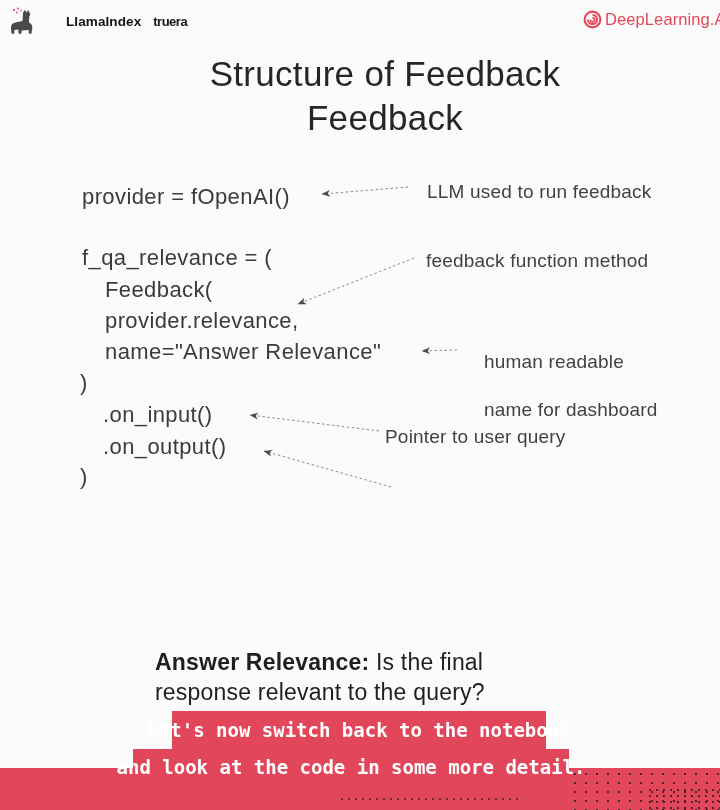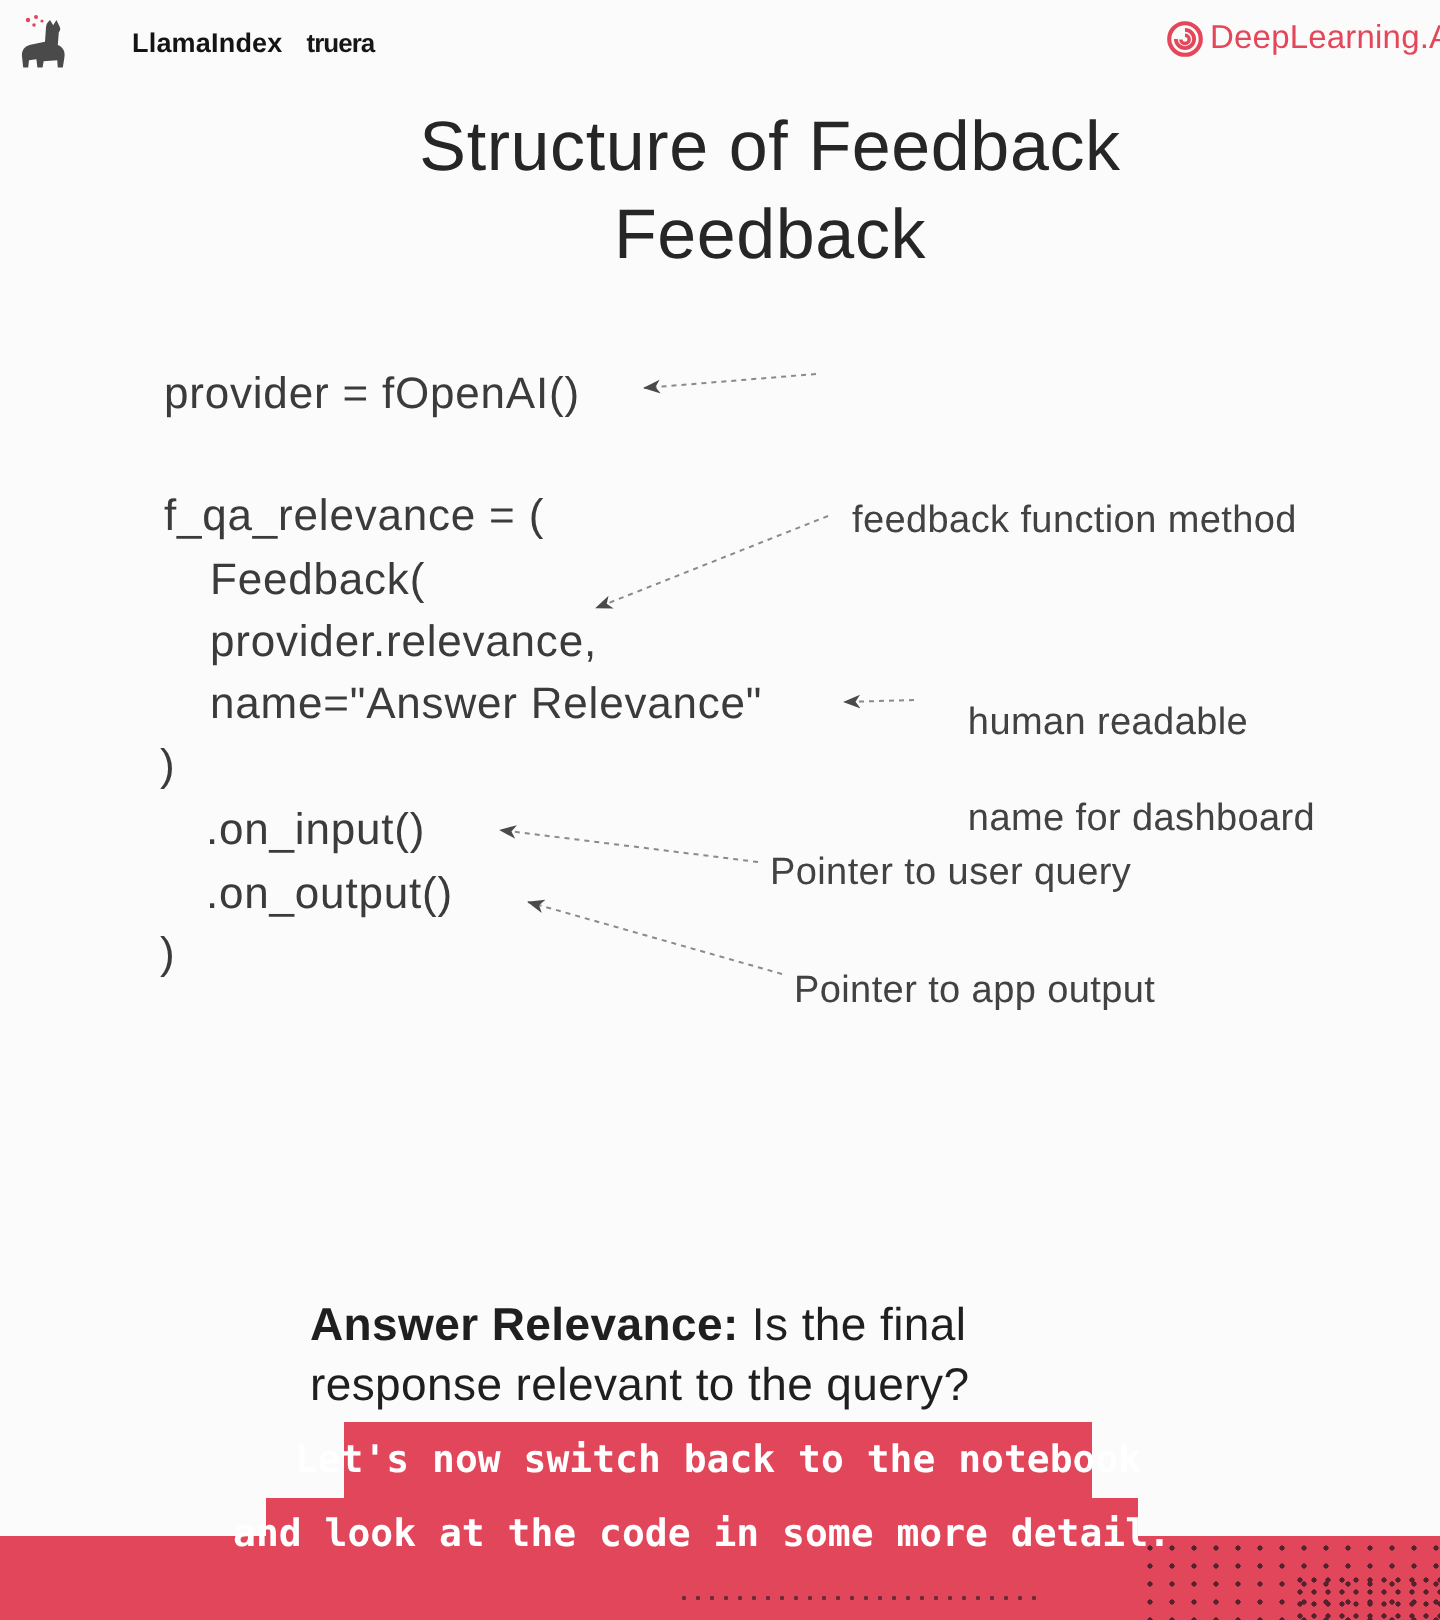--- a/index.html
+++ b/index.html
@@ -128,27 +128,27 @@
     <div class="code-line cl1">f_qa_relevance = (</div>
     <div class="code-line cl2">Feedback(</div>
     <div class="code-line cl3">provider.relevance,</div>
     <div class="code-line cl4">name="Answer Relevance"</div>
     <div class="code-line cl5">)</div>
     <div class="code-line cl6">.on_input()</div>
     <div class="code-line cl7">.on_output()</div>
     <div class="code-line cl8">)</div>
   </div>
 
+  <div class="annot an1">LLM used to run feedback</div>
   <div class="annot an2">feedback function method</div>
   <div class="annot an4">Pointer to user query</div>
   <div class="annot an3">
     <span>human readable</span><br>
     <span>name for dashboard</span>
   </div>
-  <div class="annot an5">Pointer to app output</div>
 
   <svg class="arrows" width="720" height="810" viewBox="0 0 720 810">
     <defs>
       <marker id="ah" viewBox="0 0 10 10" refX="9" refY="5" markerWidth="9" markerHeight="9" orient="auto">
         <path d="M0,1.2 L9.5,5 L0,8.8 L2.6,5 z" fill="#4a4a4a"></path>
       </marker>
     </defs>
     <line x1="408" y1="187" x2="322" y2="194" marker-end="url(#ah)"></line>
     <line x1="414" y1="258" x2="298" y2="304" marker-end="url(#ah)"></line>
     <line x1="457" y1="350" x2="422" y2="351" marker-end="url(#ah)"></line>

